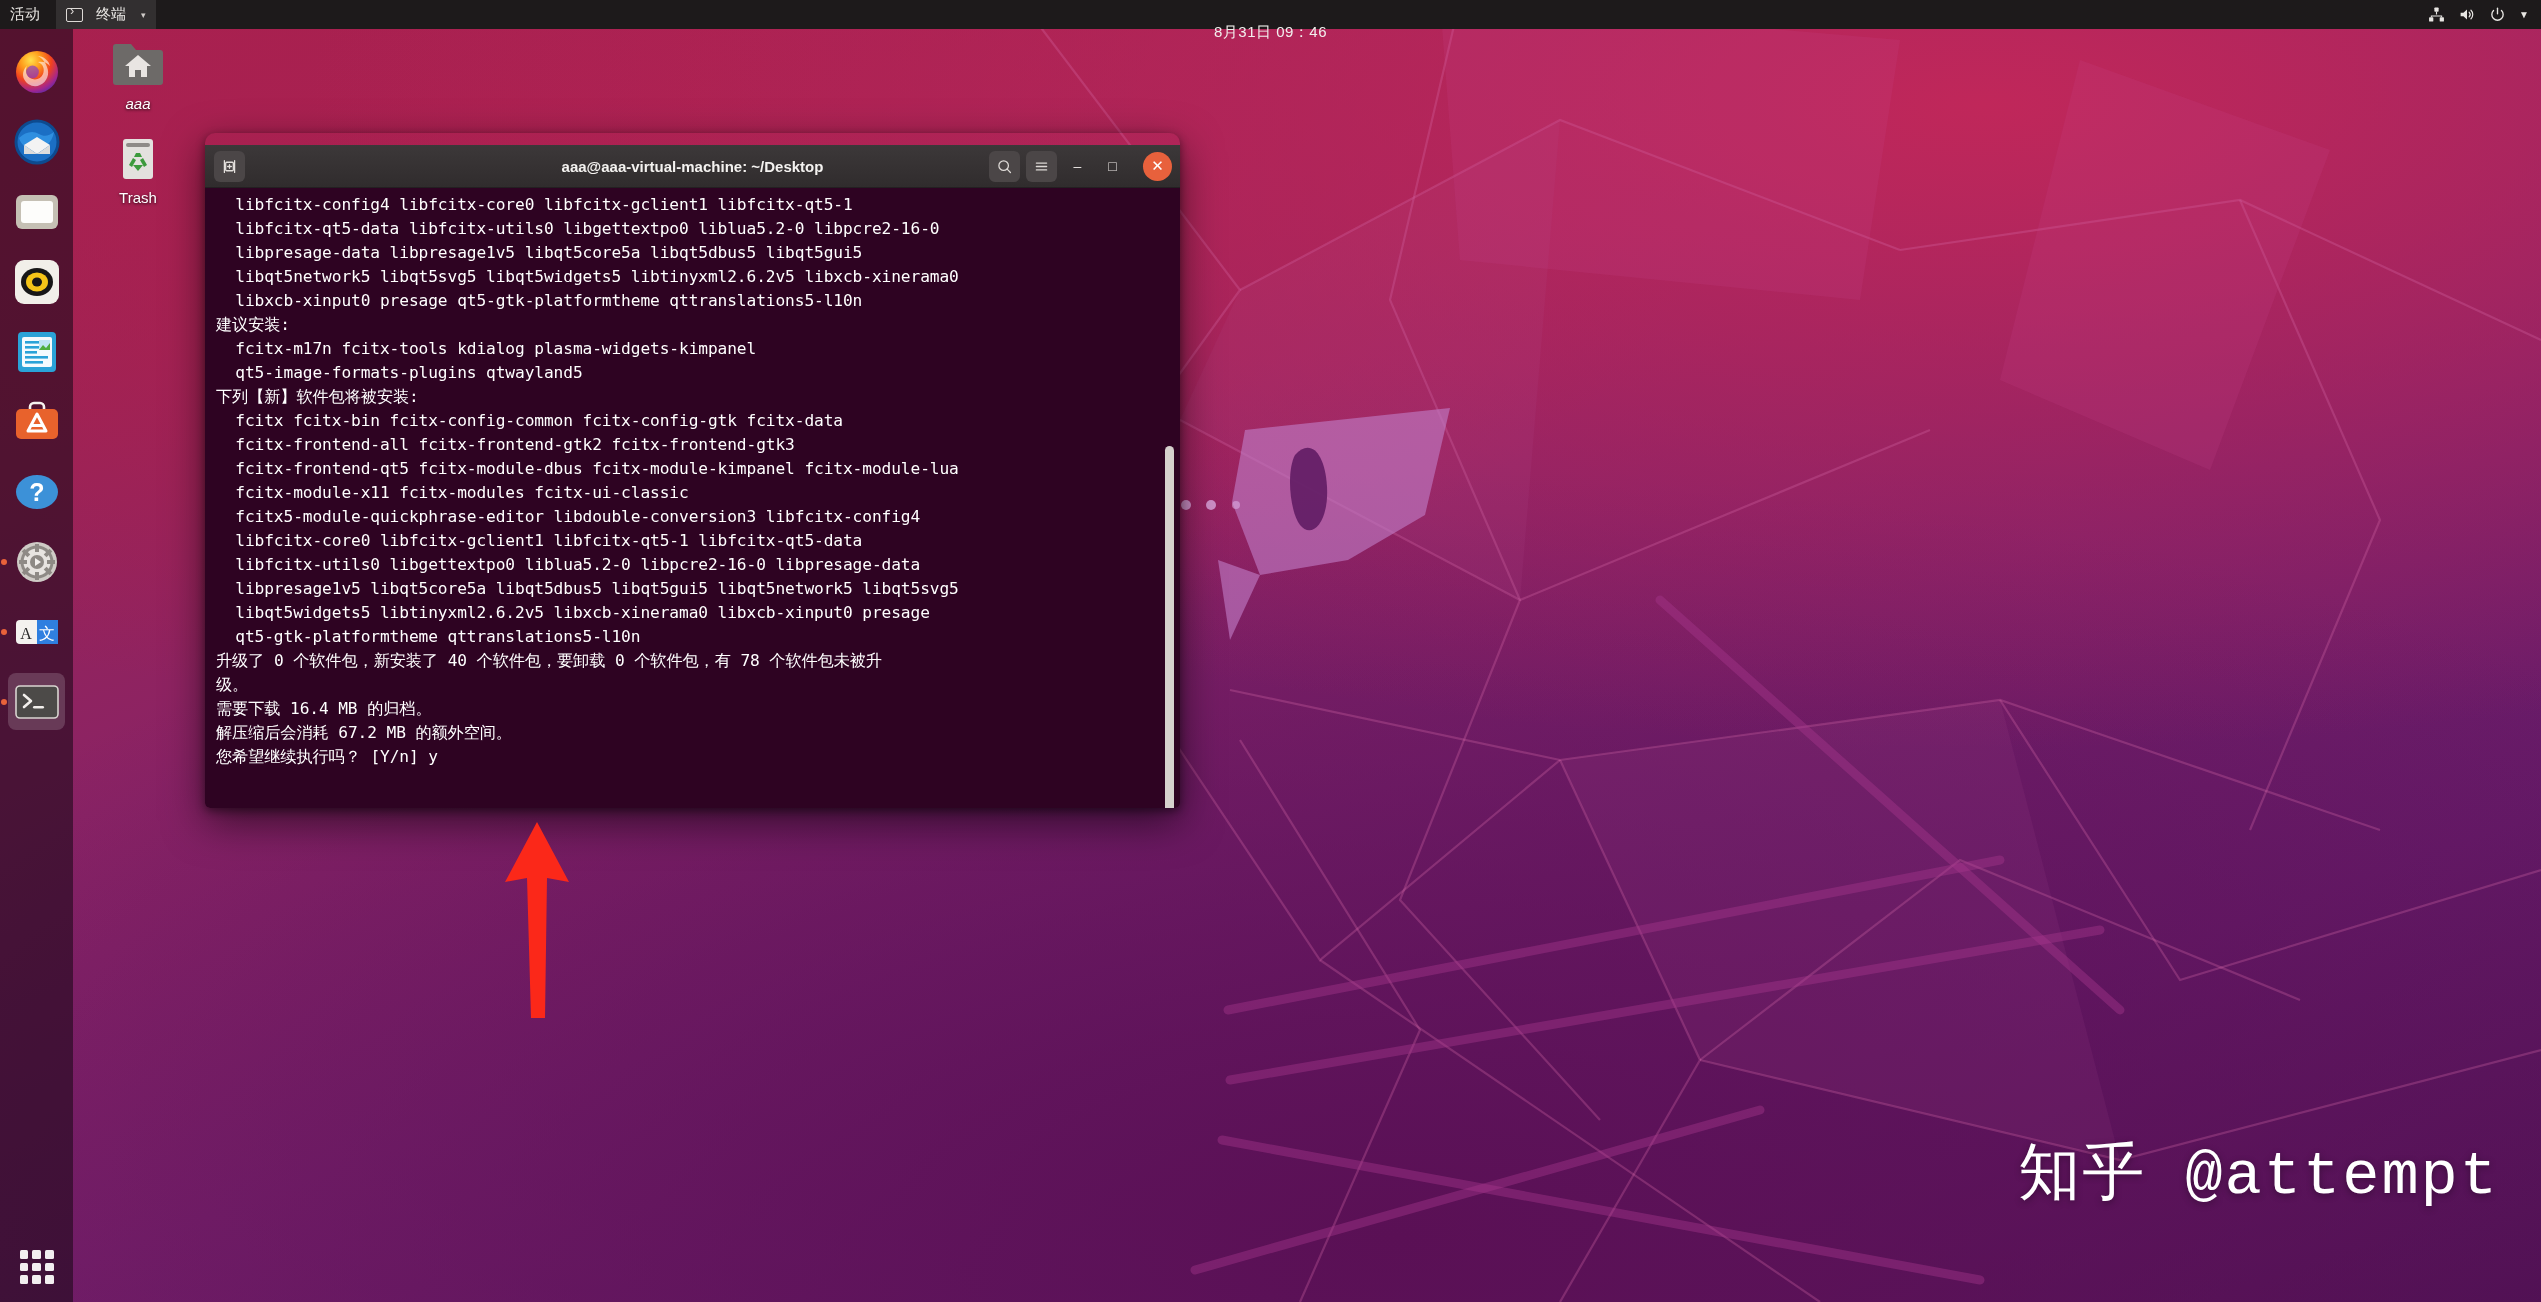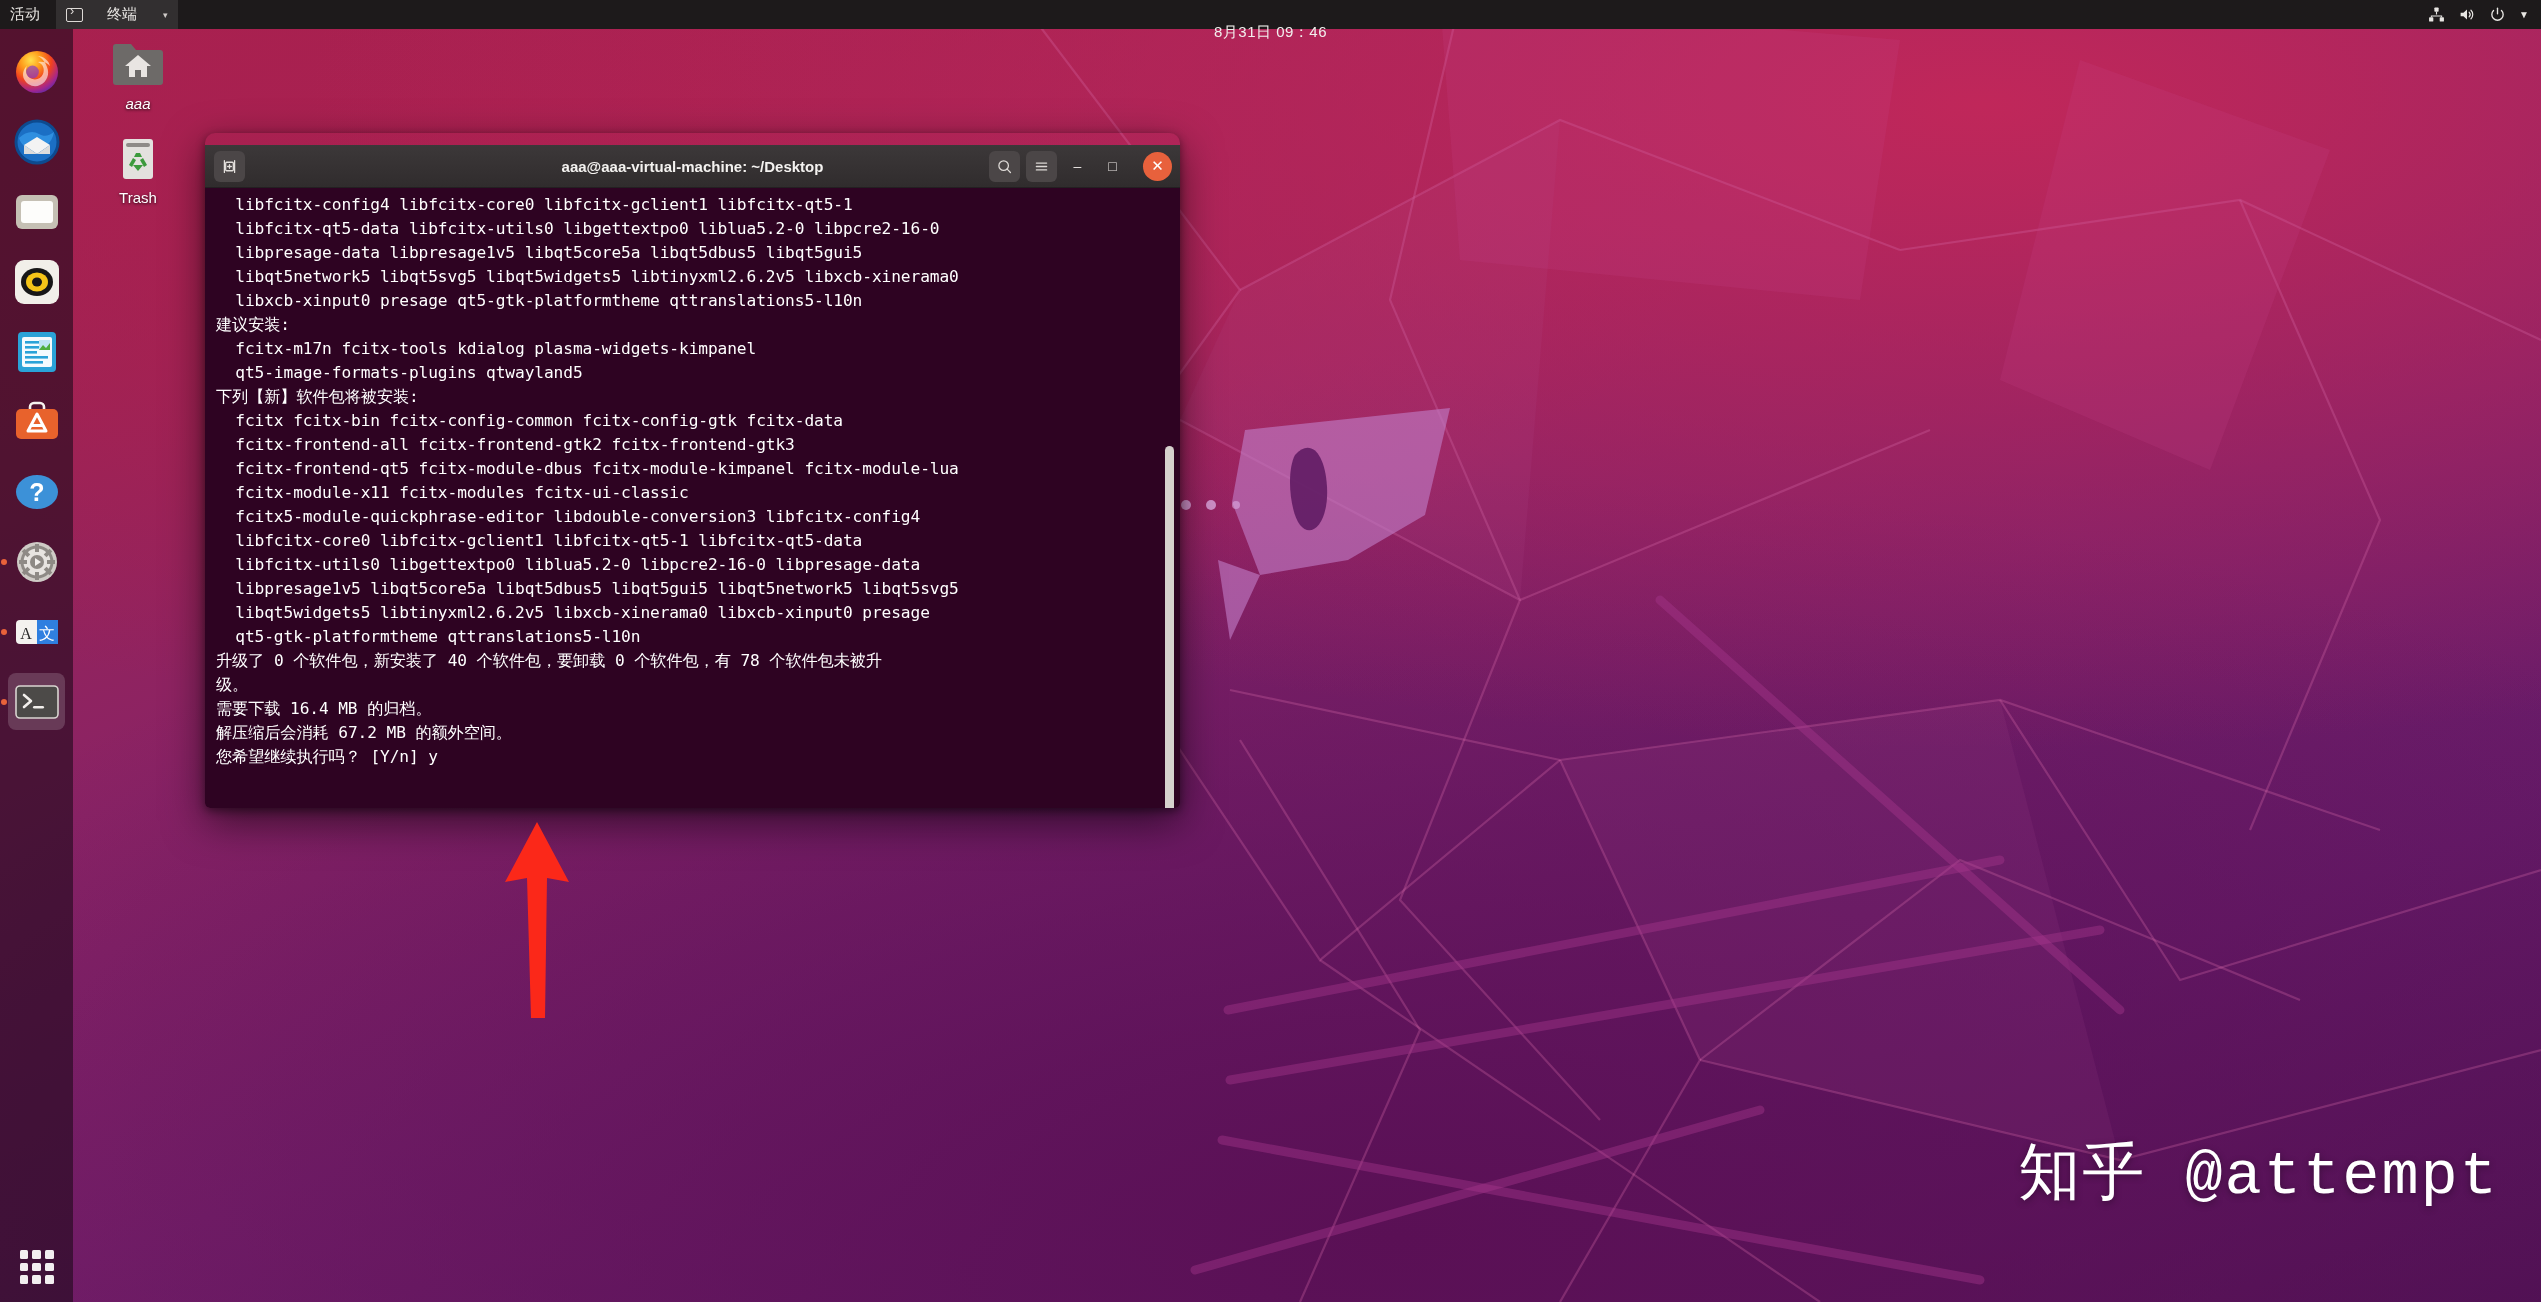--- a/index.html
+++ b/index.html
@@ -25,21 +25,21 @@
   #top-panel {
     position:absolute; top:0; left:0; right:0; height:29px;
     background:#1d1a1b;
     display:flex; align-items:center;
     color:#e8e6e3;
     font-size:15px;
     z-index:60;
   }
   #activities { padding:0 16px 0 10px; font-size:15px; color:#e8e6e3; cursor:pointer; }
   #app-menu {
-    display:flex; align-items:center; gap:24px;
+    display:flex; align-items:center; gap:13px;
     padding:0 10px; height:100%;
     background:#322f30; cursor:pointer;
   }
   #app-menu .term-ico {
     width:17px; height:14px; border:1.6px solid #dedad7; border-radius:2px;
     position:relative;
   }
   #app-menu .term-ico:before{
     content:"›"; position:absolute; left:1.5px; top:-4px;
     font-size:12px; color:#dedad7; font-family:"Liberation Mono",monospace;

